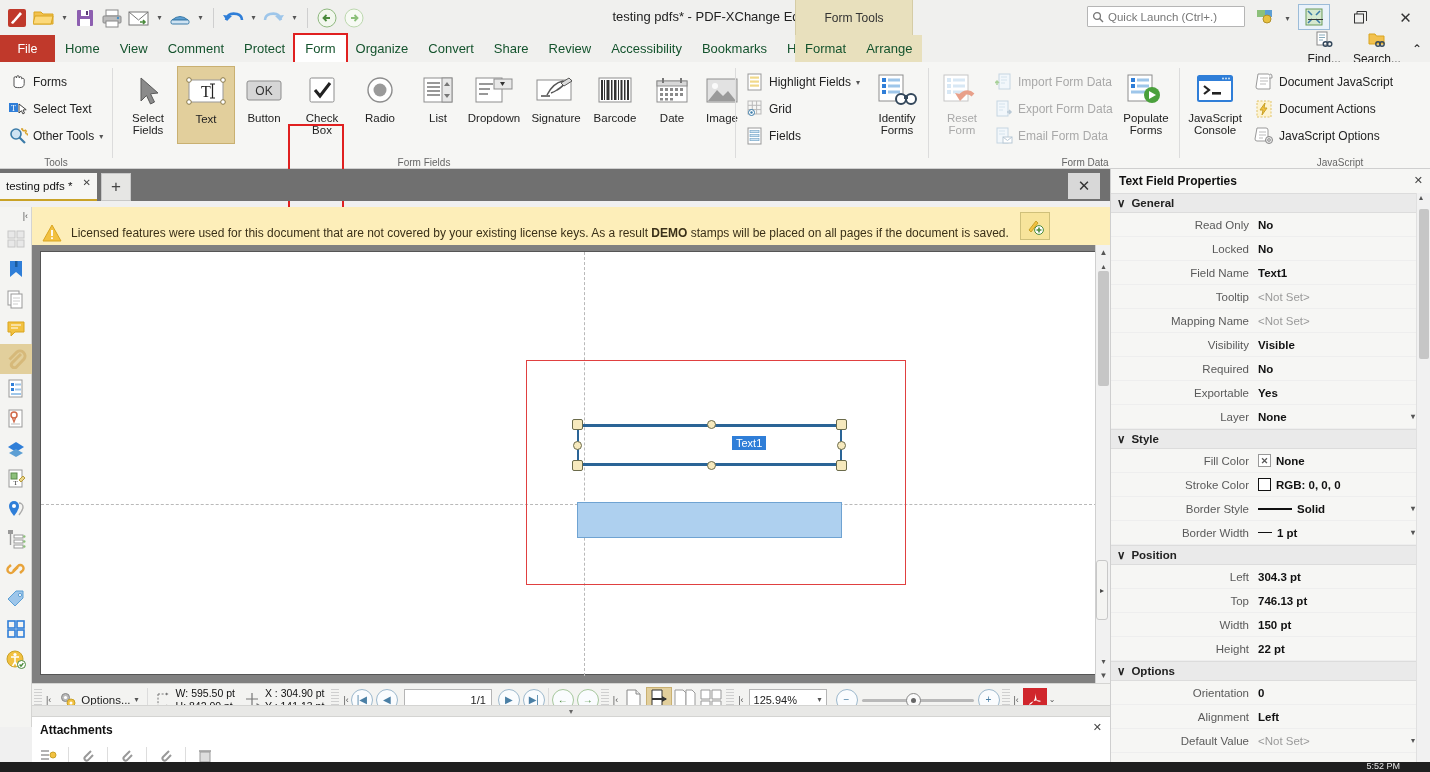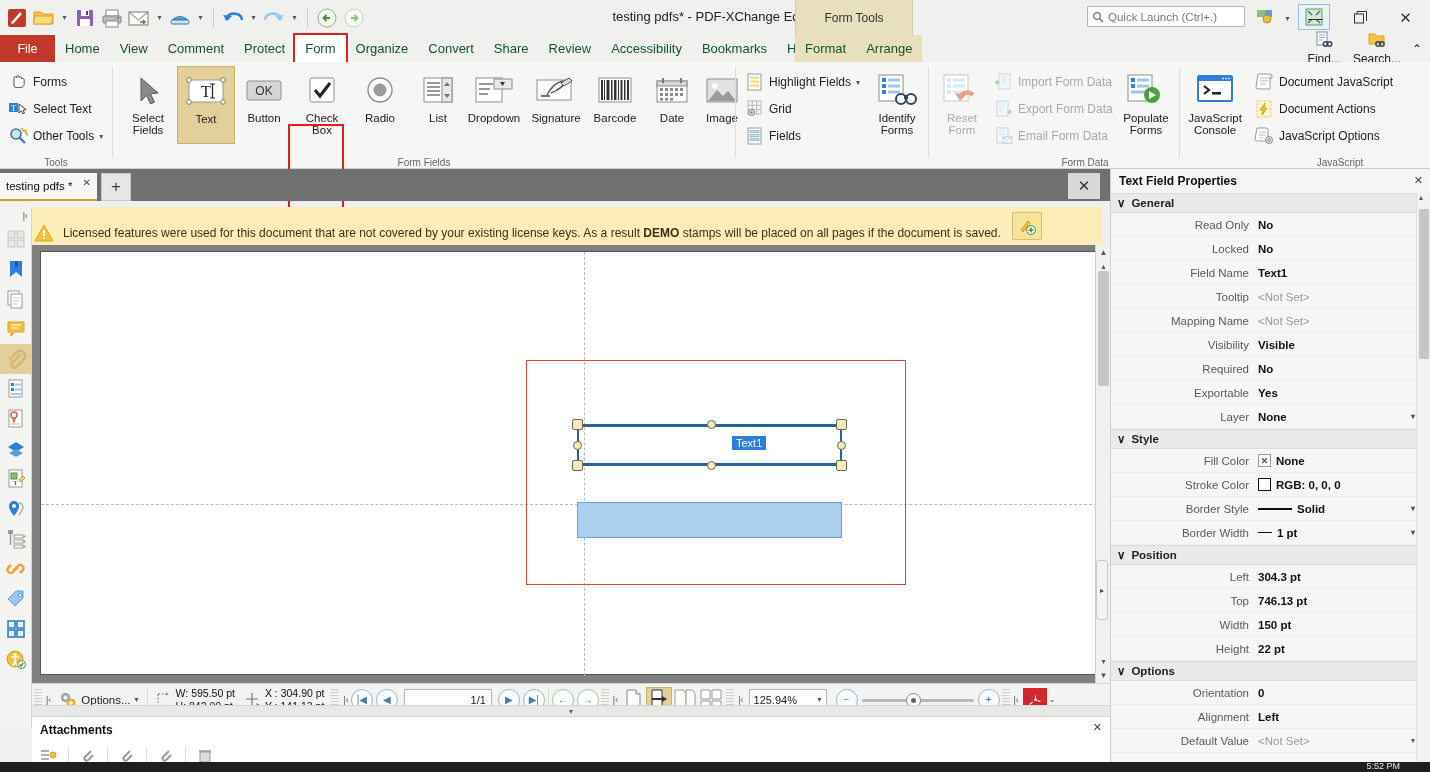--- a/index.html
+++ b/index.html
@@ -103,21 +103,21 @@
     display:flex; align-items:center; justify-content:center;
     font-size:17px; color:#444; cursor:pointer;
   }
   .panel-close{
     position:absolute; right:330px; top:4px; width:32px; height:26px;
     background:#d8d8d8; display:flex; align-items:center; justify-content:center;
     color:#333; font-size:15px; cursor:pointer;
   }
   
   .notify{
-    position:absolute; top:207px; left:24px; width:1078px; height:52px;
+    position:absolute; top:207px; left:32px; width:1078px; height:52px;
     background:#fdeeb9; border-bottom:1px solid #ddd09a;
     display:flex; align-items:center; gap:9px; padding-left:10px;
     font-size:12px; color:#3a3018;
   }
   .notify b{ font-weight:bold;}
   .notify-btn{
     position:absolute; right:60px; top:5px; width:30px; height:28px;
     background:#f7e49b; border:1px solid #cfc07a;
     display:flex; align-items:center; justify-content:center; cursor:pointer;
   }

